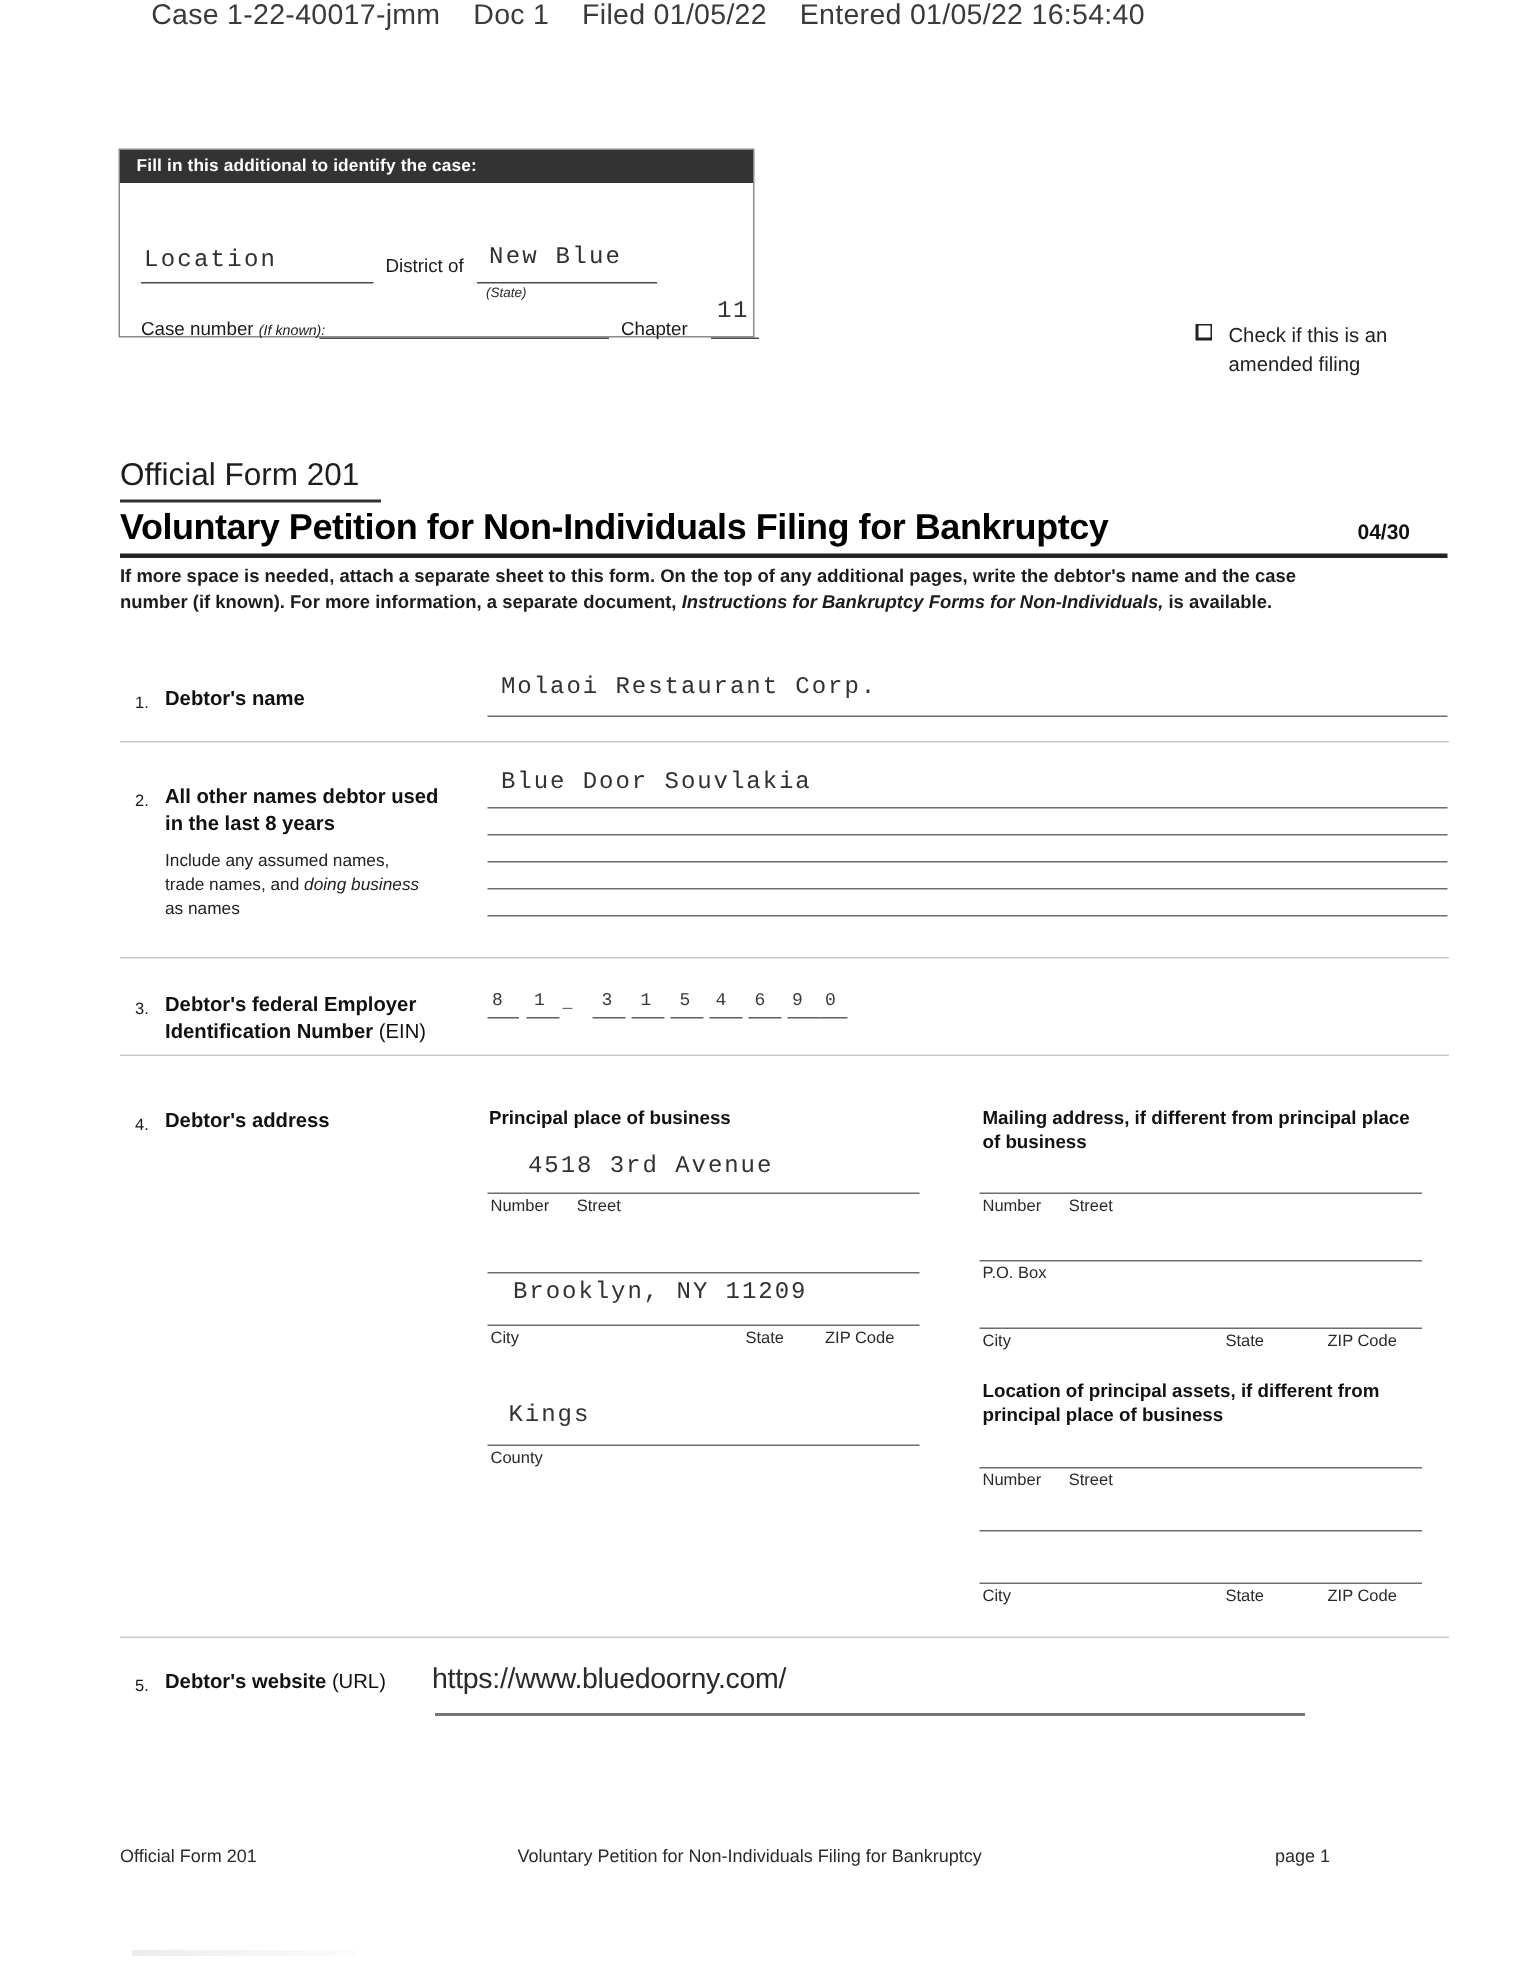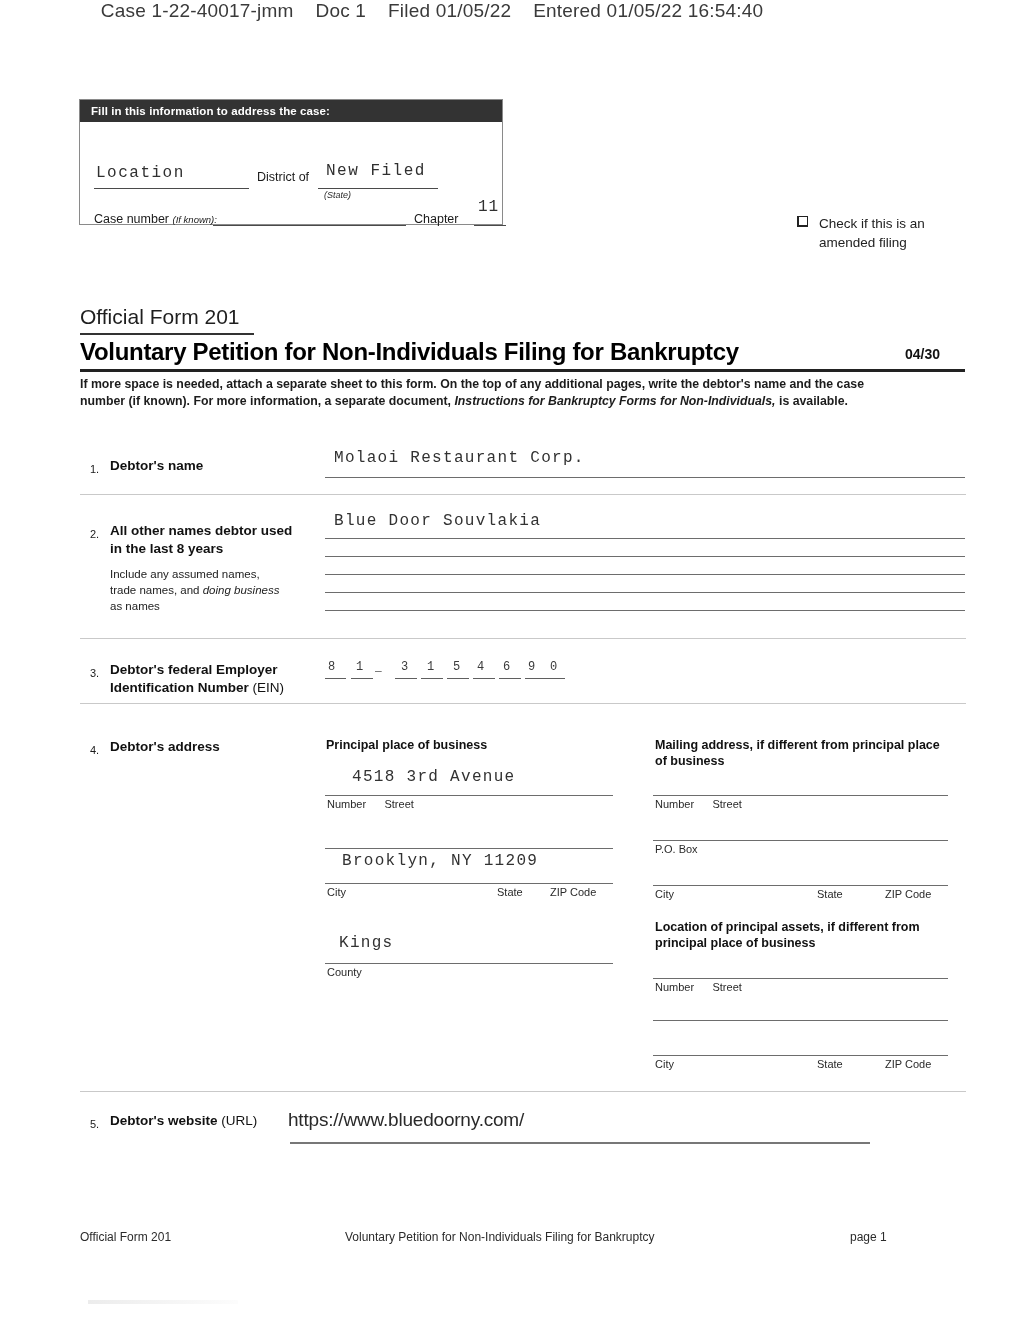--- a/index.html
+++ b/index.html
@@ -374,28 +374,28 @@
     height: 4px;
     background: linear-gradient(90deg, rgba(150,150,150,0.18), rgba(200,200,200,0.05));
   }
 </style>
 </head>
 <body>
 
 <div class="ecf-header">Case 1-22-40017-jmm    Doc 1    Filed 01/05/22    Entered 01/05/22 16:54:40</div>
 
 <div class="case-box">
-  <div class="case-box-bar">Fill in this information to address the case:</div>
+  <div class="case-box-bar">Fill in this additional to identify the case:</div>
   <div class="case-box-body">
 
     <div class="row-district">
       <span class="fill-district">Location</span>
       <div class="ul-district"></div>
       <span class="lbl-districtof">District of</span>
-      <span class="fill-state">New Filed</span>
+      <span class="fill-state">New Blue</span>
       <div class="ul-state"></div>
       <span class="sub-state">(State)</span>
     </div>
 
     <div class="row-casenum">
       <span class="lbl-casenum"><span>Case number</span> <i>(If known):</i></span>
       <div class="ul-casenum"></div>
       <span class="lbl-chapter">Chapter</span>
       <span class="fill-chapter">11</span>
       <div class="ul-chapter"></div>

